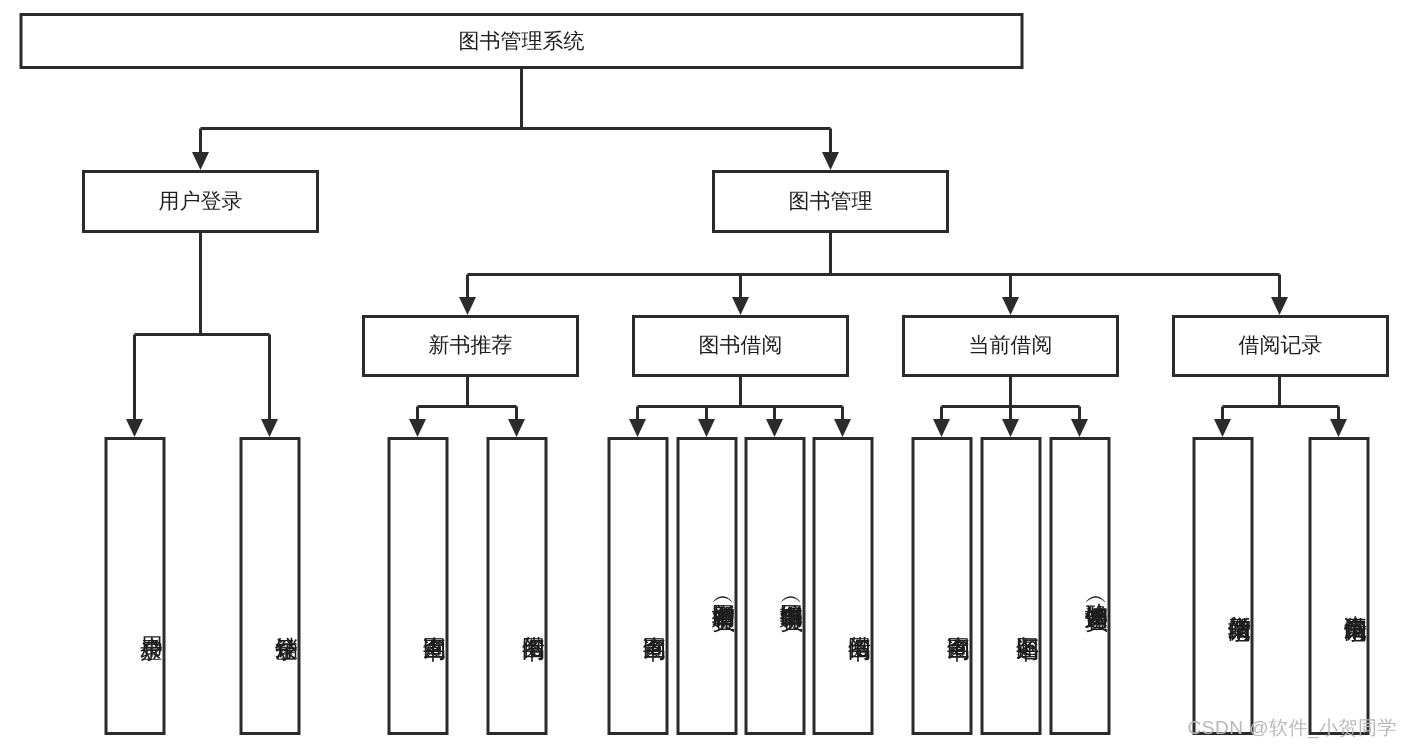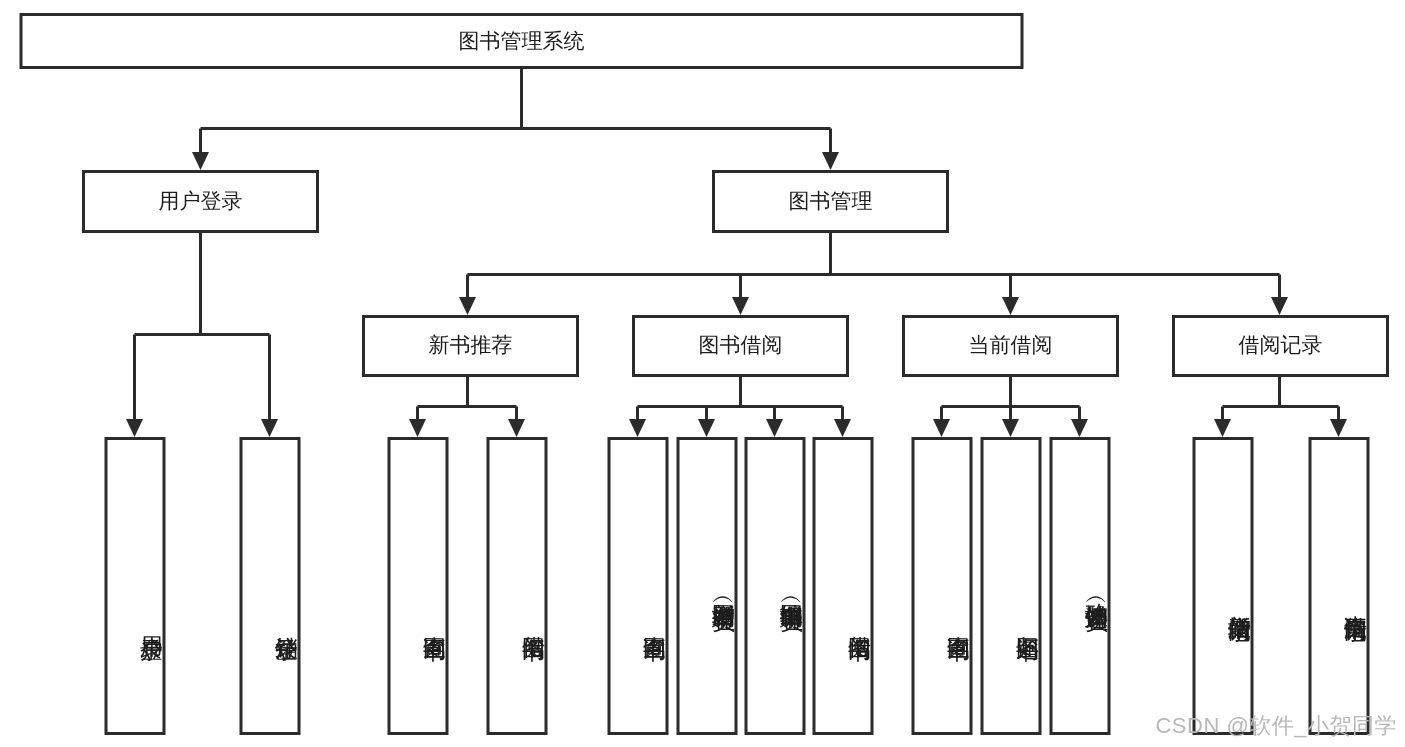--- a/index.html
+++ b/index.html
@@ -62,21 +62,21 @@
     align-items: flex-start;
     justify-content: center;
     white-space: nowrap;
     pointer-events: none;
   }
   .watermark {
     position: absolute;
     right: 8px;
     bottom: 6px;
     font-family: "Liberation Sans", "DejaVu Sans", sans-serif;
-    font-size: 22px;
+    font-size: 19px;
     color: #b8b8b8;
     white-space: nowrap;
     letter-spacing: 0.5px;
   }
 </style>
 </head>
 <body>
 
 <div id="diagram-root">
 

